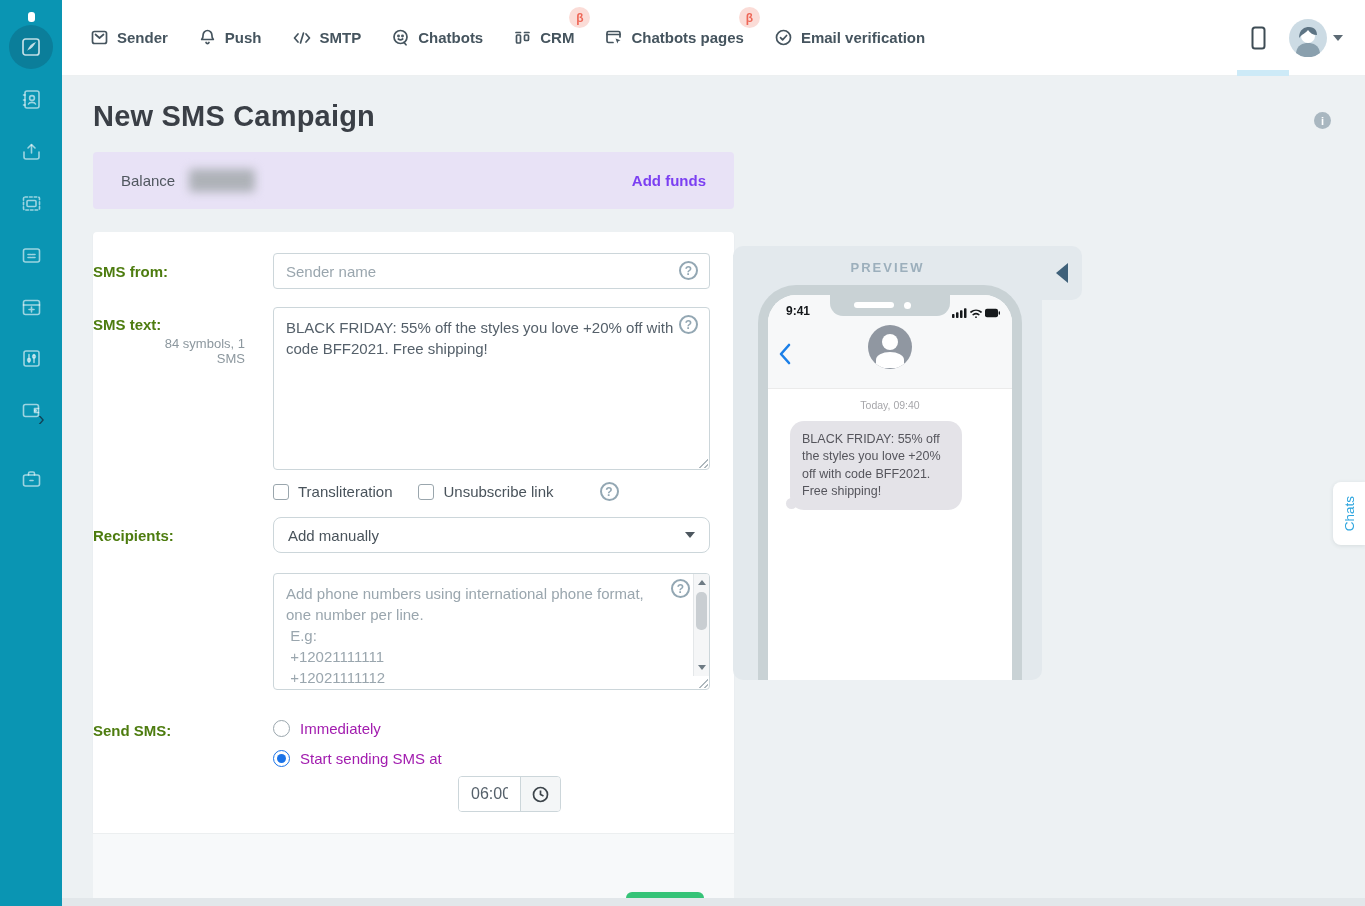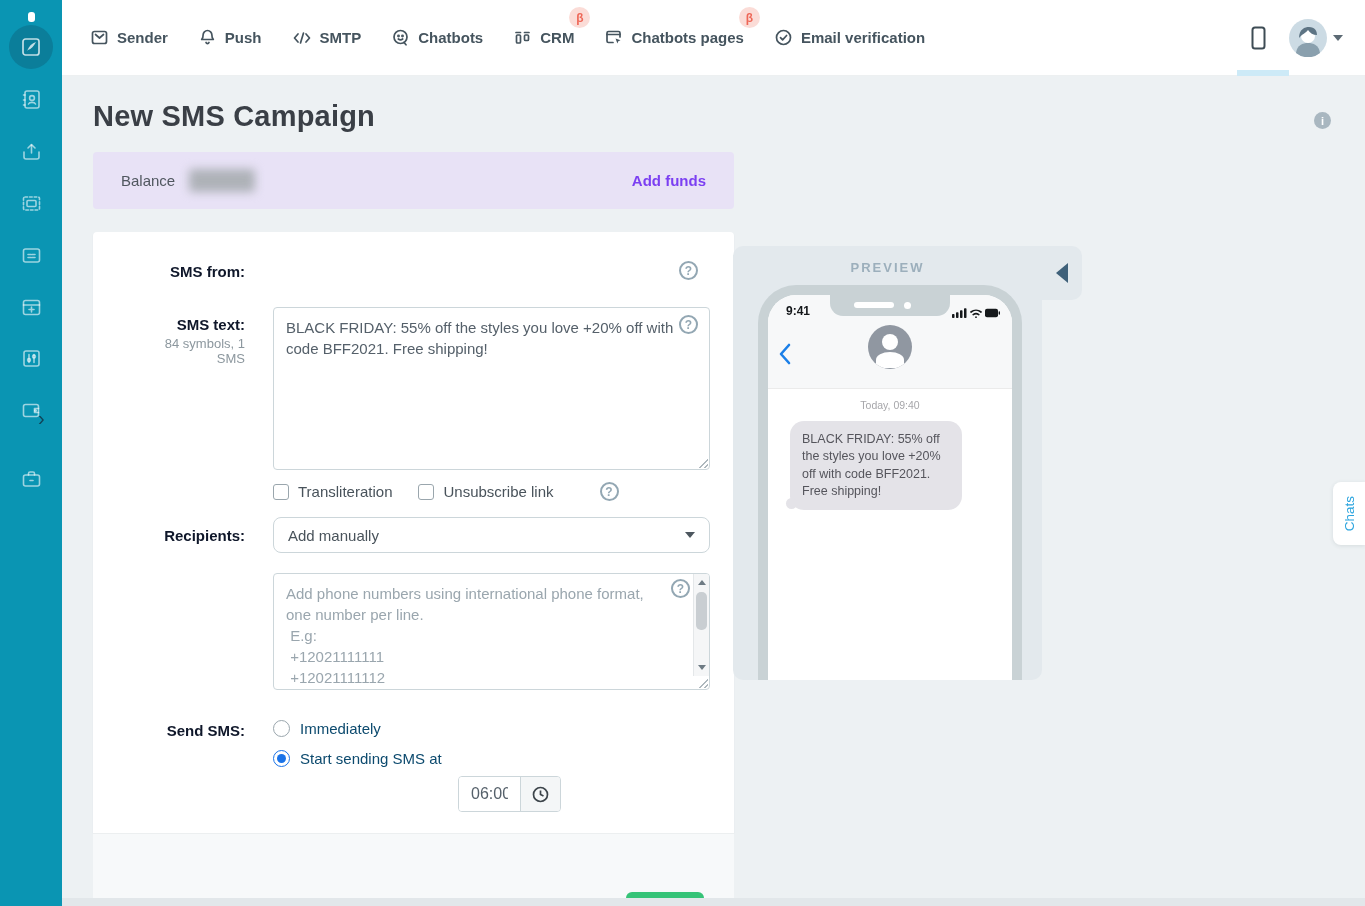--- a/index.html
+++ b/index.html
@@ -50,41 +50,41 @@
   .add-funds { margin-left:auto; font-size:15px; font-weight:700; color:#7b3ff2; cursor:pointer; }
 
   
   .card { left:93px; top:232px; width:641px; height:601px; background:#fff; border-radius:4px 4px 0 0;
     box-shadow:0 1px 2px rgba(40,60,70,.05); }
   .card-footer { left:93px; top:833px; width:641px; height:73px; background:#f7f9fa; border-top:1px solid #eceff0; }
   .send-btn { position:absolute; right:30px; top:14px; width:78px; height:46px; background:#35c377; color:#fff;
     font-size:16px; font-weight:700; border:none; border-radius:6px; cursor:pointer; font-family:inherit;margin-top:44px; }
   .hscroll { left:62px; top:898px; width:1303px; height:8px; background:#e2e7ea; }
 
-  .f-label { position:absolute; left:0; width:152px; text-align:right; font-size:15px; font-weight:700; color:#0f172a; }
+  .f-label { position:absolute; left:0; width:152px; font-size:15px; font-weight:700; color:#4d7c0f; }
   .f-sub { position:absolute; left:0; width:152px; text-align:right; font-size:13px; color:#8c979e;padding-left:43px; }
   .txt-input { position:absolute; left:180px; width:437px; height:36px; border:1px solid #ccd6da; border-radius:4px;
     padding:0 34px 0 12px; font-size:15px; color:#55606a; font-family:inherit; background:#fff; outline:none; }
   .txt-input::placeholder { color:#9aa6ae; }
   .area { position:absolute; left:180px; width:437px; border:1px solid #ccd6da; border-radius:4px;
     padding:9px 30px 9px 12px; font-size:15px; line-height:1.4; color:#55606a; font-family:inherit; resize:none;
     background:#fff; outline:none; overflow:hidden; }
   .area::placeholder { color:#9aa6ae; }
   .help { position:absolute; width:19px; height:19px; border:2px solid #93a7b3; border-radius:50%;
     color:#93a7b3; font-size:12px; font-weight:700; display:flex; align-items:center; justify-content:center; background:#fff; }
   .resize-corner { position:absolute; width:11px; height:11px;
     background:repeating-linear-gradient(135deg, transparent 0 2px, #aeb8be 2px 3.5px);
     clip-path:polygon(100% 0, 100% 100%, 0 100%); }
   .check-row { position:absolute; left:180px; top:250px; display:flex; align-items:center; gap:10px; font-size:15px; color:#49535b; }
   .checkbox { width:16px; height:16px; border:1.5px solid #9aa6ad; border-radius:3px; background:#fff; cursor:pointer; }
   .check-item { display:flex; align-items:center; gap:9px; cursor:pointer; }
   .select { position:absolute; left:180px; width:437px; height:36px; border:1px solid #ccd6da; border-radius:8px;
     font-size:15px; color:#49535b; display:flex; align-items:center; padding:0 14px; cursor:pointer; background:#fff; }
   .select-caret { margin-left:auto; width:0; height:0; border-left:5px solid transparent; border-right:5px solid transparent; border-top:6px solid #4d575f; }
-  .radio-row { position:absolute; display:flex; align-items:center; gap:10px; font-size:15px; color:#0c4a6e; cursor:pointer; }
+  .radio-row { position:absolute; display:flex; align-items:center; gap:10px; font-size:15px; color:#a21caf; cursor:pointer; }
   .radio { width:17px; height:17px; border:1.5px solid #9aa6ad; border-radius:50%; background:#fff; }
   .radio.on { border-color:#1a73e8; display:flex; align-items:center; justify-content:center; }
   .radio.on::after { content:''; width:9px; height:9px; border-radius:50%; background:#1a73e8; }
   .dt-group { position:absolute; display:flex; height:36px; border:1px solid #ccd6da; border-radius:4px; overflow:hidden; background:#fff; }
   .dt-input { border:none; outline:none; font-size:16px; color:#55606a; padding:0 12px; font-family:inherit; }
   .dt-btn { border:none; border-left:1px solid #ccd6da; background:#f4f6f7; display:flex; align-items:center; justify-content:center; cursor:pointer; }
   .dt-btn svg { stroke:#3c444a; fill:none; stroke-width:1.7; }
 
   
   .v-scroll { position:absolute; right:1px; top:1px; height:102px; width:16px; background:#f5f6f7; border-left:1px solid #e4e7e9; border-radius:0 3px 0 0; }
@@ -288,20 +288,21 @@
 
 <div class="abs balance">
   <span class="balance-label">Balance</span>
   <span class="balance-blur"></span>
   <a class="add-funds">Add funds</a>
 </div>
 
 <div class="abs card">
 
   <label class="f-label" style="top:31px">SMS from:</label>
+  <input class="txt-input" style="top: 21px;" placeholder="Sender name">
   <span class="help" style="left:586px; top:29px">?</span>
 
   <label class="f-label" style="top:84px">SMS text:</label>
   <div class="f-sub" style="top:104px">84 symbols, 1 SMS</div>
   <textarea class="area" style="top: 75px; height: 163px;">BLACK FRIDAY: 55% off the styles you love +20% off with code BFF2021. Free shipping!</textarea>
   <span class="help" style="left:586px; top:83px">?</span>
   <div class="resize-corner" style="left:604px; top:225px"></div>
 
   <div class="check-row">
     <span class="check-item">

